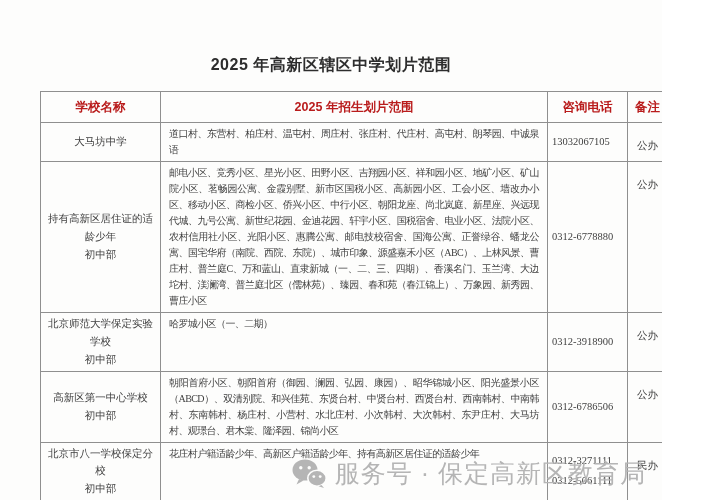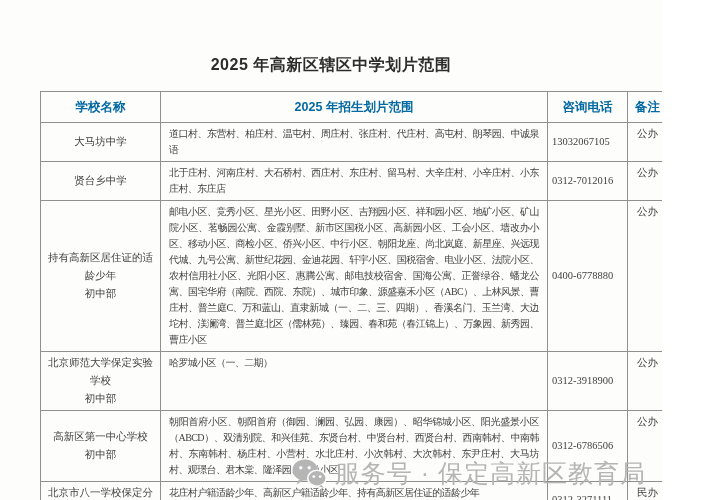--- a/index.html
+++ b/index.html
@@ -39,21 +39,21 @@
   .district-table td {
     border: 1px solid #8f8f8f;
     padding: 2px 4px;
     color: #3f3f3f;
   }
   .district-table th {
     font-size: 12.5px;
     font-weight: bold;
     text-align: center;
     height: 26px;
-    color: #0369a1;
+    color: #b91c1c;
     background: #fdfdfc;
   }
   td.cell-school {
     text-align: center;
     vertical-align: middle;
     font-size: 10.5px;
     line-height: 1.7;
     white-space: pre-line;
     font-family: "Liberation Serif", serif;
   }
@@ -70,21 +70,21 @@
     text-align: left;
     vertical-align: middle;
     font-size: 10.5px;
     line-height: 1.9;
     white-space: pre-line;
     font-family: "Liberation Serif", serif;
   }
   td.cell-note {
     text-align: center;
     vertical-align: top;
-    padding-top: 4px;
+    padding-top: 16px;
     font-size: 10.5px;
     font-family: "Liberation Serif", serif;
   }
   tr.row-1 { height: 22px; }
   tr.row-2 { height: 33px; }
   tr.row-3 { height: 128px; }
   tr.row-4 { height: 40px; }
   tr.row-5 { height: 60px; }
   tr.row-6 { height: 42px; }
   .footer-badge {
@@ -123,31 +123,25 @@
         <th>备注</th>
       </tr>
     </thead>
     <tbody>
       <tr class="row-1">
         <td class="cell-school">大马坊中学</td>
         <td class="cell-range">道口村、东营村、柏庄村、温屯村、周庄村、张庄村、代庄村、高屯村、朗琴园、中诚泉语</td>
         <td class="cell-phone">13032067105</td>
         <td class="cell-note">公办</td>
       </tr>
-      <tr class="row-2">
-        <td class="cell-school">贤台乡中学</td>
-        <td class="cell-range">北于庄村、河南庄村、大石桥村、西庄村、东庄村、留马村、大辛庄村、小辛庄村、小东庄村、东庄店</td>
-        <td class="cell-phone">0312-7012016</td>
-        <td class="cell-note">公办</td>
-      </tr>
       <tr class="row-3">
         <td class="cell-school">持有高新区居住证的适龄少年
 初中部</td>
         <td class="cell-range">邮电小区、竞秀小区、星光小区、田野小区、吉翔园小区、祥和园小区、地矿小区、矿山院小区、茗畅园公寓、金霞别墅、新市区国税小区、高新园小区、工会小区、墙改办小区、移动小区、商检小区、侨兴小区、中行小区、朝阳龙座、尚北岚庭、新星座、兴远现代城、九号公寓、新世纪花园、金迪花园、轩宇小区、国税宿舍、电业小区、法院小区、农村信用社小区、光阳小区、惠腾公寓、邮电技校宿舍、国海公寓、正誉绿谷、蟠龙公寓、国宅华府（南院、西院、东院）、城市印象、源盛嘉禾小区（ABC）、上林风景、曹庄村、普兰庭C、万和蓝山、直隶新城（一、二、三、四期）、香溪名门、玉兰湾、大边坨村、渼澜湾、普兰庭北区（儒林苑）、臻园、春和苑（春江锦上）、万象园、新秀园、曹庄小区</td>
-        <td class="cell-phone">0400-6778880</td>
+        <td class="cell-phone">0312-6778880</td>
         <td class="cell-note">公办</td>
       </tr>
       <tr class="row-4">
         <td class="cell-school">北京师范大学保定实验学校
 初中部</td>
         <td class="cell-range">哈罗城小区（一、二期）</td>
         <td class="cell-phone">0312-3918900</td>
         <td class="cell-note">公办</td>
       </tr>
       <tr class="row-5">

